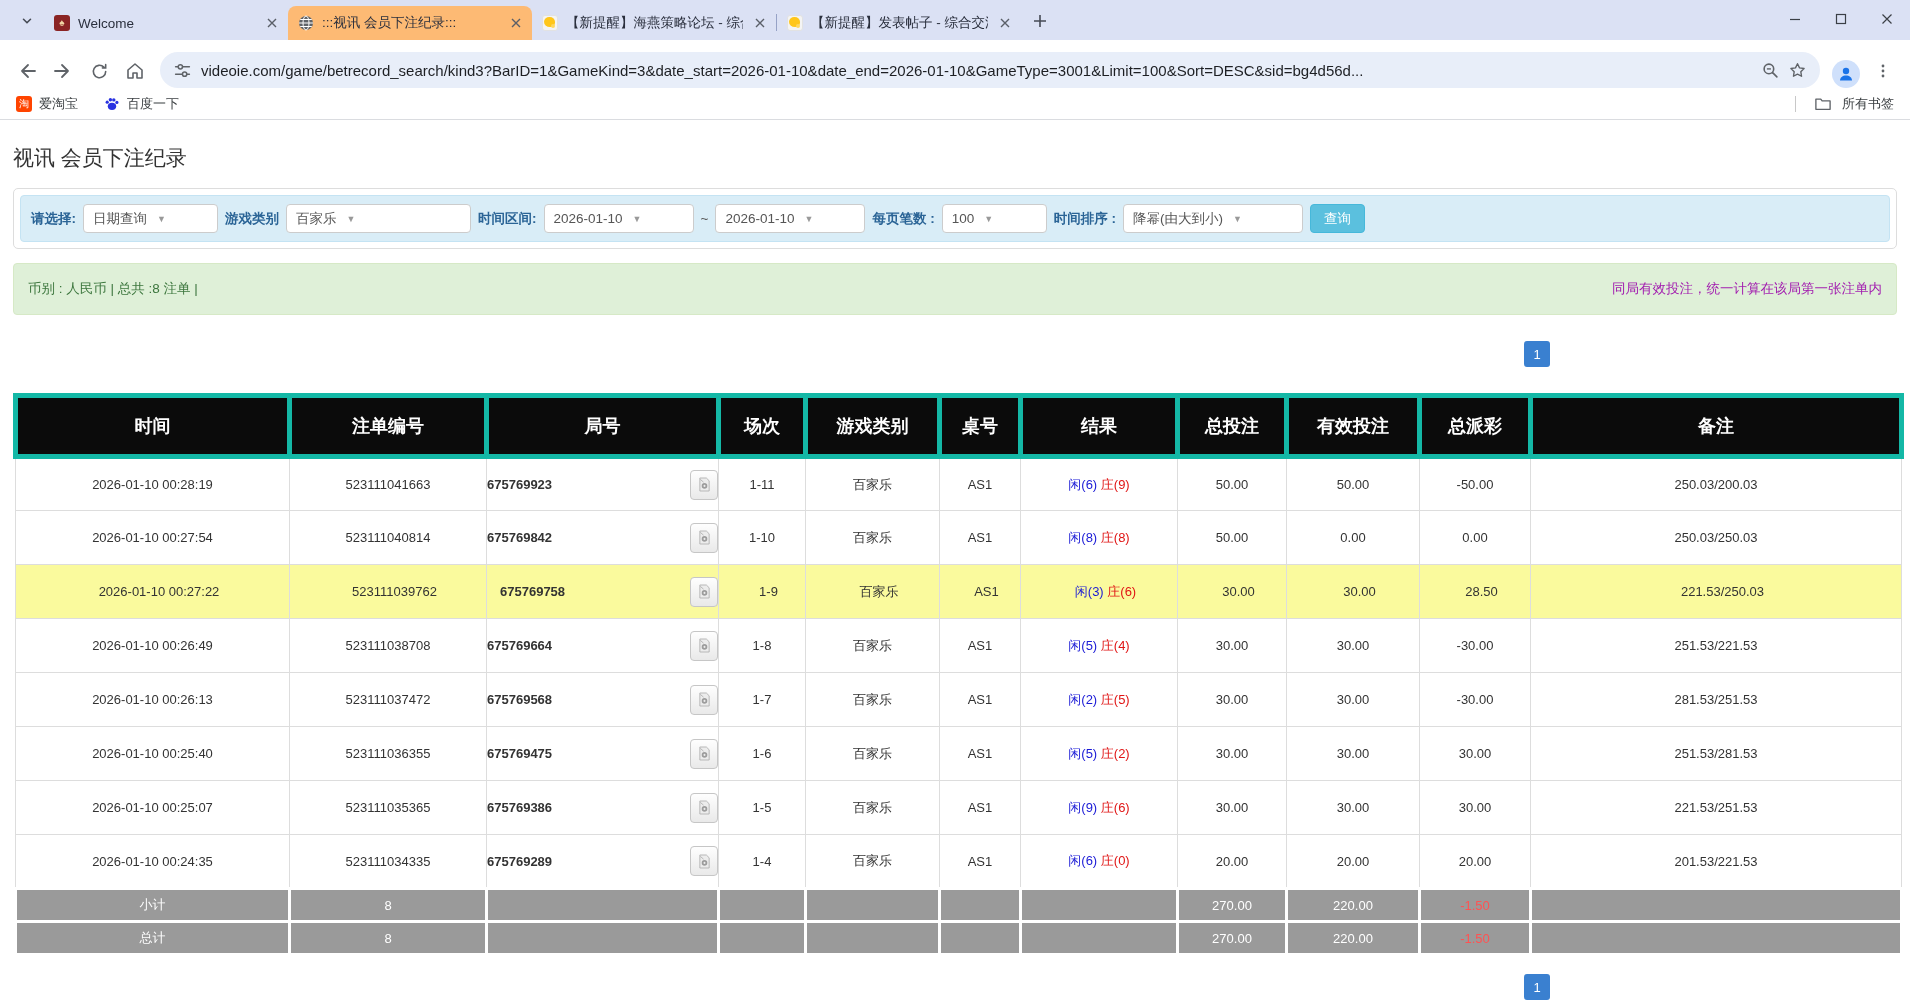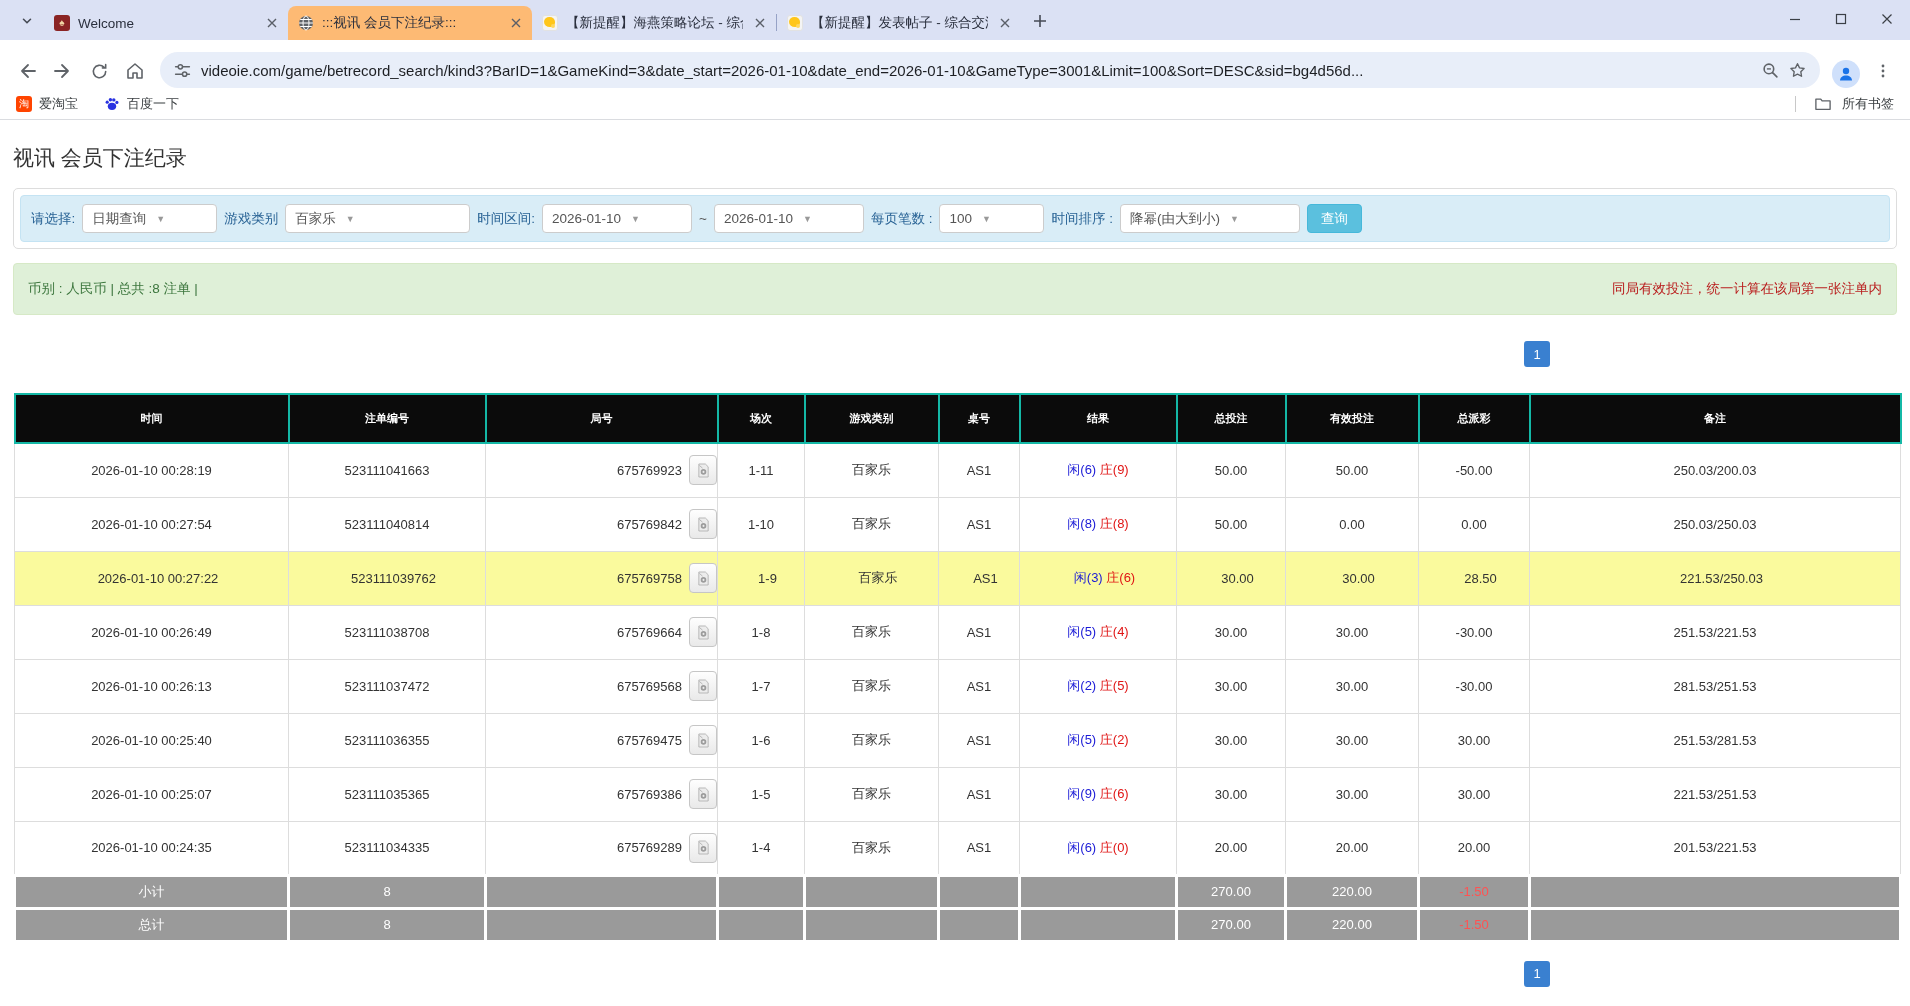--- a/index.html
+++ b/index.html
@@ -36,39 +36,39 @@
   .bm-ico { width:16px; height:16px; flex:none; border-radius:3px; }
   .bm-taobao { background:#ff4400; color:#fff; font-size:10px; line-height:16px; text-align:center; border-radius:3px; }
   .bm-right { margin-left:auto; display:flex; align-items:center; gap:10px; }
   .bm-divider { width:1px; height:16px; background:#c8c8c8; margin-right:8px; }
 
   
   .page-title { margin:24px 0 16px 13px; font-size:21px; color:#333; font-weight:400; }
 
   .filter-outer { margin:0 13px; border:1px solid #ddd; border-radius:5px; padding:6px; background:#fff; }
   .filter-panel { background:#d9edf7; border:1px solid #c4e3f3; border-radius:4px; padding:8px 10px; display:flex; align-items:center; gap:7px; font-size:13.5px; }
-  .f-label { color:#2a6496; font-weight:normal; white-space:nowrap; }
+  .f-label { color:#2a6496; font-weight:bold; white-space:nowrap; }
   .sel { background:#fff; border:1px solid #ccc; border-radius:4px; height:29px; display:flex; align-items:center; justify-content:flex-start; padding:0 9px; color:#555; flex:none; cursor:default; }
   .caret { font-size:9px; color:#999; margin-left:10px; }
   .w135{width:135px}.w185{width:185px}.w150{width:150px}.w105{width:105px}.w165{width:180px}
   .btn-query { height:29px; padding:0 13px; background:#5bc0de; border:1px solid #46b8da; border-radius:4px; color:#fff; font-size:13.5px; display:flex; align-items:center; cursor:pointer; }
 
   .info-bar { margin:14px 13px 0; background:#dff0d8; border:1px solid #d6e9c6; border-radius:4px; height:52px; display:flex; align-items:center; justify-content:space-between; padding:0 14px; font-size:13.5px; }
   .info-left { color:#3c763d; }
-  .info-right { color:#b91c1c; }
+  .info-right { color:#a21caf; }
 
   .pagin { width:1550px; display:flex; justify-content:flex-end; margin-top:26px; }
   .pagin.bottom { margin-top:18px; }
   .page-box { min-width:26px; height:26px; background:#3a80d0; color:#fff; font-size:13px; display:flex; align-items:center; justify-content:center; border-radius:3px; cursor:pointer; }
 
   table.bet-table { margin:26px 13px 0; border-collapse:collapse; table-layout:fixed; width:1884px; font-size:13px; }
-  .bet-table th { background:#0b0b0b; color:#fff; font-weight:bold; font-size:11px; height:29px; border:2px solid #14b8a6; padding:16px; }
+  .bet-table th { background:#0b0b0b; color:#fff; font-weight:bold; font-size:18px; height:29px; border:5px solid #14b8a6; padding:16px; }
   .bet-table td { border:1px solid #ddd; height:54px; text-align:center; color:#333; padding:0; background:#fff; }
   tr.hl td { background:#fafa9d;padding-left:13px; }
-  .round-wrap { display:flex; align-items:center; justify-content:flex-end; }
+  .round-wrap { display:flex; align-items:center; justify-content:space-between;font-weight:bold; }
   .vid-btn { width:28px; height:30px; margin-left:7px; border:1px solid #c6c6c6; border-radius:4px; background:linear-gradient(#fefefe,#e9e9e9); display:inline-flex; align-items:center; justify-content:center; cursor:pointer; padding:0; }
   .c-blue { color:#337ab7; }
   .neg { color:#e60000; }
   .res-p { color:#1a1ad6; } .res-b { color:#e01414; }
   tr.sum td { background:#9a9a9a; color:#fff; border:3px solid #fff; height:33px; }
   tr.sum td.neg { color:#ff5252; }
 </style>
 </head>
 <body>
 

